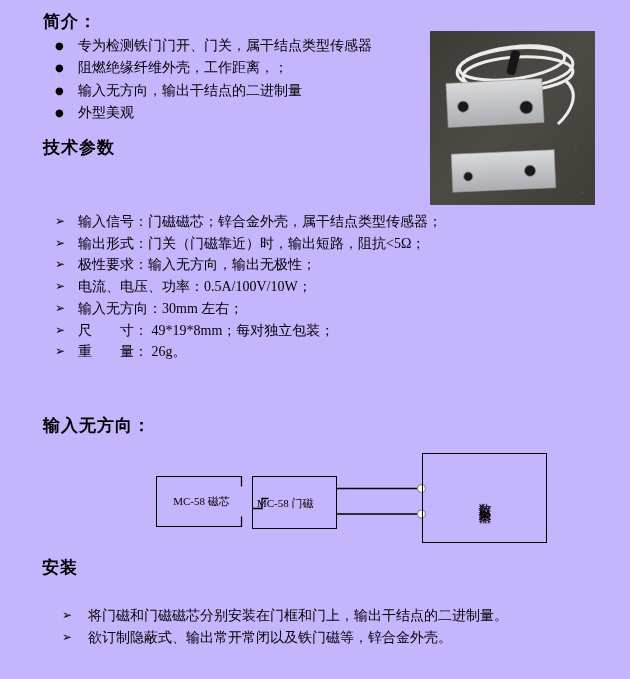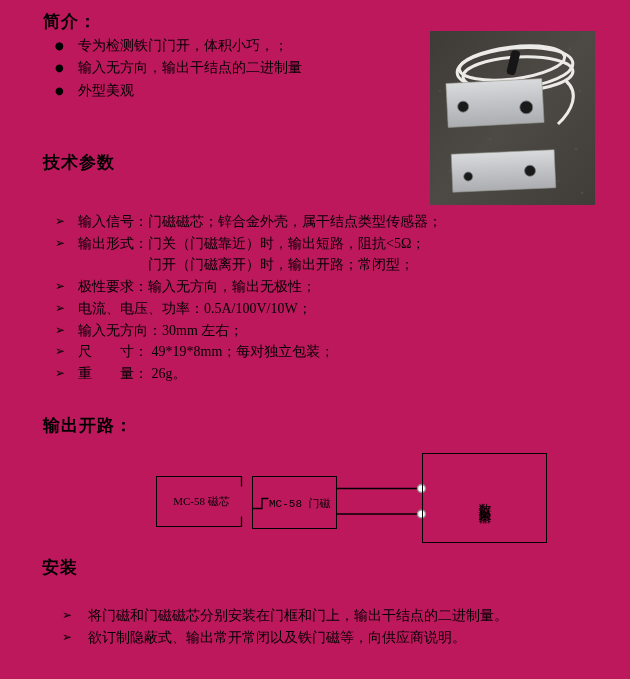--- a/index.html
+++ b/index.html
@@ -1,17 +1,17 @@
 <!DOCTYPE html>
 <html><head>
 <meta charset="utf-8">
 <style>
   html,body{margin:0;padding:0;background:#fff;}
   #page{
-    position:relative;width:630px;height:679px;background:#be185d;
+    position:relative;width:630px;height:679px;background:#c4b5fd;
     font-family:"Liberation Serif","DejaVu Serif",serif;color:#000;overflow:hidden;
   }
   .abs{position:absolute;}
   .sec-title{font-size:17px;font-weight:bold;letter-spacing:1px;white-space:nowrap;}
 
   
   .blist{list-style:none;margin:0;padding:0;}
   .blist li{position:relative;padding-left:23px;font-size:14px;white-space:nowrap;}
   #intro-list li{line-height:22.4px;}
   #tech-list li{line-height:21.7px;}
@@ -20,42 +20,42 @@
   .mark.dot{font-size:10px;}
   .mark.arrow{font-size:12px;}
   .cont{margin-left:70px;}
 
   
   #diagram{left:0;top:445px;width:630px;height:110px;}
   .dbox{position:absolute;border:1px solid #000;box-sizing:border-box;font-size:11px;}
   #dbox-core{left:156px;top:31px;width:86px;height:51px;border-right:none;
     display:flex;align-items:center;justify-content:center;padding-left:4px;}
   #dbox-magnet{left:252px;top:31px;width:85px;height:53px;}
-  #dbox-magnet .lbl{position:absolute;left:16px;top:50%;transform:translateY(-50%);white-space:nowrap;font-family:Liberation Mono, monospace;}
+  #dbox-magnet .lbl{position:absolute;left:4px;top:50%;transform:translateY(-50%);white-space:nowrap;}
   #dbox-collector{left:422px;top:8px;width:125px;height:90px;
     display:flex;align-items:center;justify-content:center;font-size:13px;}
   #dbox-collector .vlbl{writing-mode:vertical-rl;letter-spacing:2px;}
   #diagram svg{position:absolute;left:0;top:0;}
 
   .nowrap{white-space:nowrap;}
 </style>
 </head>
 <body>
 
 <div id="page">
 
   <div class="abs sec-title" style="left:43px;top:10px;">简介：</div>
 
   <ul id="intro-list" class="abs blist" style="left:55px;top:35px;">
     <li>
       <span class="mark dot">●</span>
-      </li>
+      <span>专为检测铁门门开、门关，属干结点类型传感器</span></li>
     <li>
       <span class="mark dot">●</span>
-      <span>专为检测铁门门开，体积小巧，；</span></li>
+      <span>阻燃绝缘纤维外壳，工作距离，；</span></li>
     <li>
       <span class="mark dot">●</span>
       <span>输入无方向，输出干结点的二进制量</span></li>
     <li>
       <span class="mark dot">●</span>
       <span>外型美观</span></li>
   </ul>
 
   <div class="abs" style="left:430px;top:31px;width:165px;height:174px;">
     <svg width="165" height="174" viewBox="0 0 165 174">
@@ -95,48 +95,48 @@
         <circle cx="96" cy="78" r="6.5" fill="#1a1a1a" stroke="#7e7f82" stroke-width="0.8"></circle>
       </g>
       <g transform="rotate(-2.5 73 140)">
         <rect x="22" y="121" width="103" height="38" fill="url(#metalGrad)" stroke="#94958f" stroke-width="0.6"></rect>
         <circle cx="38" cy="144" r="4.5" fill="#1a1a1a" stroke="#7e7f82" stroke-width="0.8"></circle>
         <circle cx="100" cy="141" r="5.5" fill="#1a1a1a" stroke="#7e7f82" stroke-width="0.8"></circle>
       </g>
     </svg>
   </div>
 
-  <div class="abs sec-title" style="left:43px;top:136px;margin-top:15px;">技术参数</div>
+  <div class="abs sec-title" style="left:43px;top:136px;">技术参数</div>
 
   <ul id="tech-list" class="abs blist" style="left:55px;top:211px;">
     <li>
       <span class="mark arrow">➢</span>
       <span>输入信号：门磁磁芯；锌合金外壳，属干结点类型传感器；</span></li>
     <li>
       <span class="mark arrow">➢</span>
       <span>输出形式：门关（门磁靠近）时，输出短路，阻抗&lt;5Ω；</span>
-      <div class="cont">门开（门磁离开）时，输出开路；常闭型；</div></li>
+      </li>
     <li>
       <span class="mark arrow">➢</span>
       <span>极性要求：输入无方向，输出无极性；</span></li>
     <li>
       <span class="mark arrow">➢</span>
       <span>电流、电压、功率：0.5A/100V/10W；</span></li>
     <li>
       <span class="mark arrow">➢</span>
       <span>输入无方向：30mm 左右；</span></li>
     <li>
       <span class="mark arrow">➢</span>
       <span>尺　　寸： 49*19*8mm；每对独立包装；</span></li>
     <li>
       <span class="mark arrow">➢</span>
       <span>重　　量： 26g。</span></li>
   </ul>
 
-  <div class="abs sec-title" style="left:43px;top:414px;">输出开路：</div>
+  <div class="abs sec-title" style="left:43px;top:414px;">输入无方向：</div>
 
   <div id="diagram" class="abs">
     <svg width="630" height="110" viewBox="0 0 630 110">
       <line x1="337" y1="43.5" x2="421" y2="43.5" stroke="#000" stroke-width="1.5"></line>
       <line x1="337" y1="69" x2="421" y2="69" stroke="#000" stroke-width="1.5"></line>
       <circle cx="421.5" cy="43.5" r="4" fill="#fff" stroke="#8f8f8f" stroke-width="1.4"></circle>
       <circle cx="421.5" cy="69" r="4" fill="#fff" stroke="#8f8f8f" stroke-width="1.4"></circle>
       <line x1="241.5" y1="31" x2="241.5" y2="41.5" stroke="#000" stroke-width="1.3"></line>
       <line x1="241.5" y1="71.5" x2="241.5" y2="82" stroke="#000" stroke-width="1.3"></line>
       <polyline points="252.5,63.5 262,63.5 262,53.5 268.5,53.5" fill="none" stroke="#000" stroke-width="1.3"></polyline>
@@ -153,16 +153,16 @@
   </div>
 
   <div class="abs sec-title" style="left:42px;top:556px;text-align:center;">安装</div>
 
   <ul id="install-list" class="abs blist" style="left:62px;top:605px;">
     <li>
       <span class="mark arrow">➢</span>
       <span>将门磁和门磁磁芯分别安装在门框和门上，输出干结点的二进制量。</span></li>
     <li>
       <span class="mark arrow">➢</span>
-      <span>欲订制隐蔽式、输出常开常闭以及铁门磁等，向供应商说明。</span></li>
+      <span>欲订制隐蔽式、输出常开常闭以及铁门磁等，锌合金外壳。</span></li>
   </ul>
 
 </div>
 
 </body></html>

